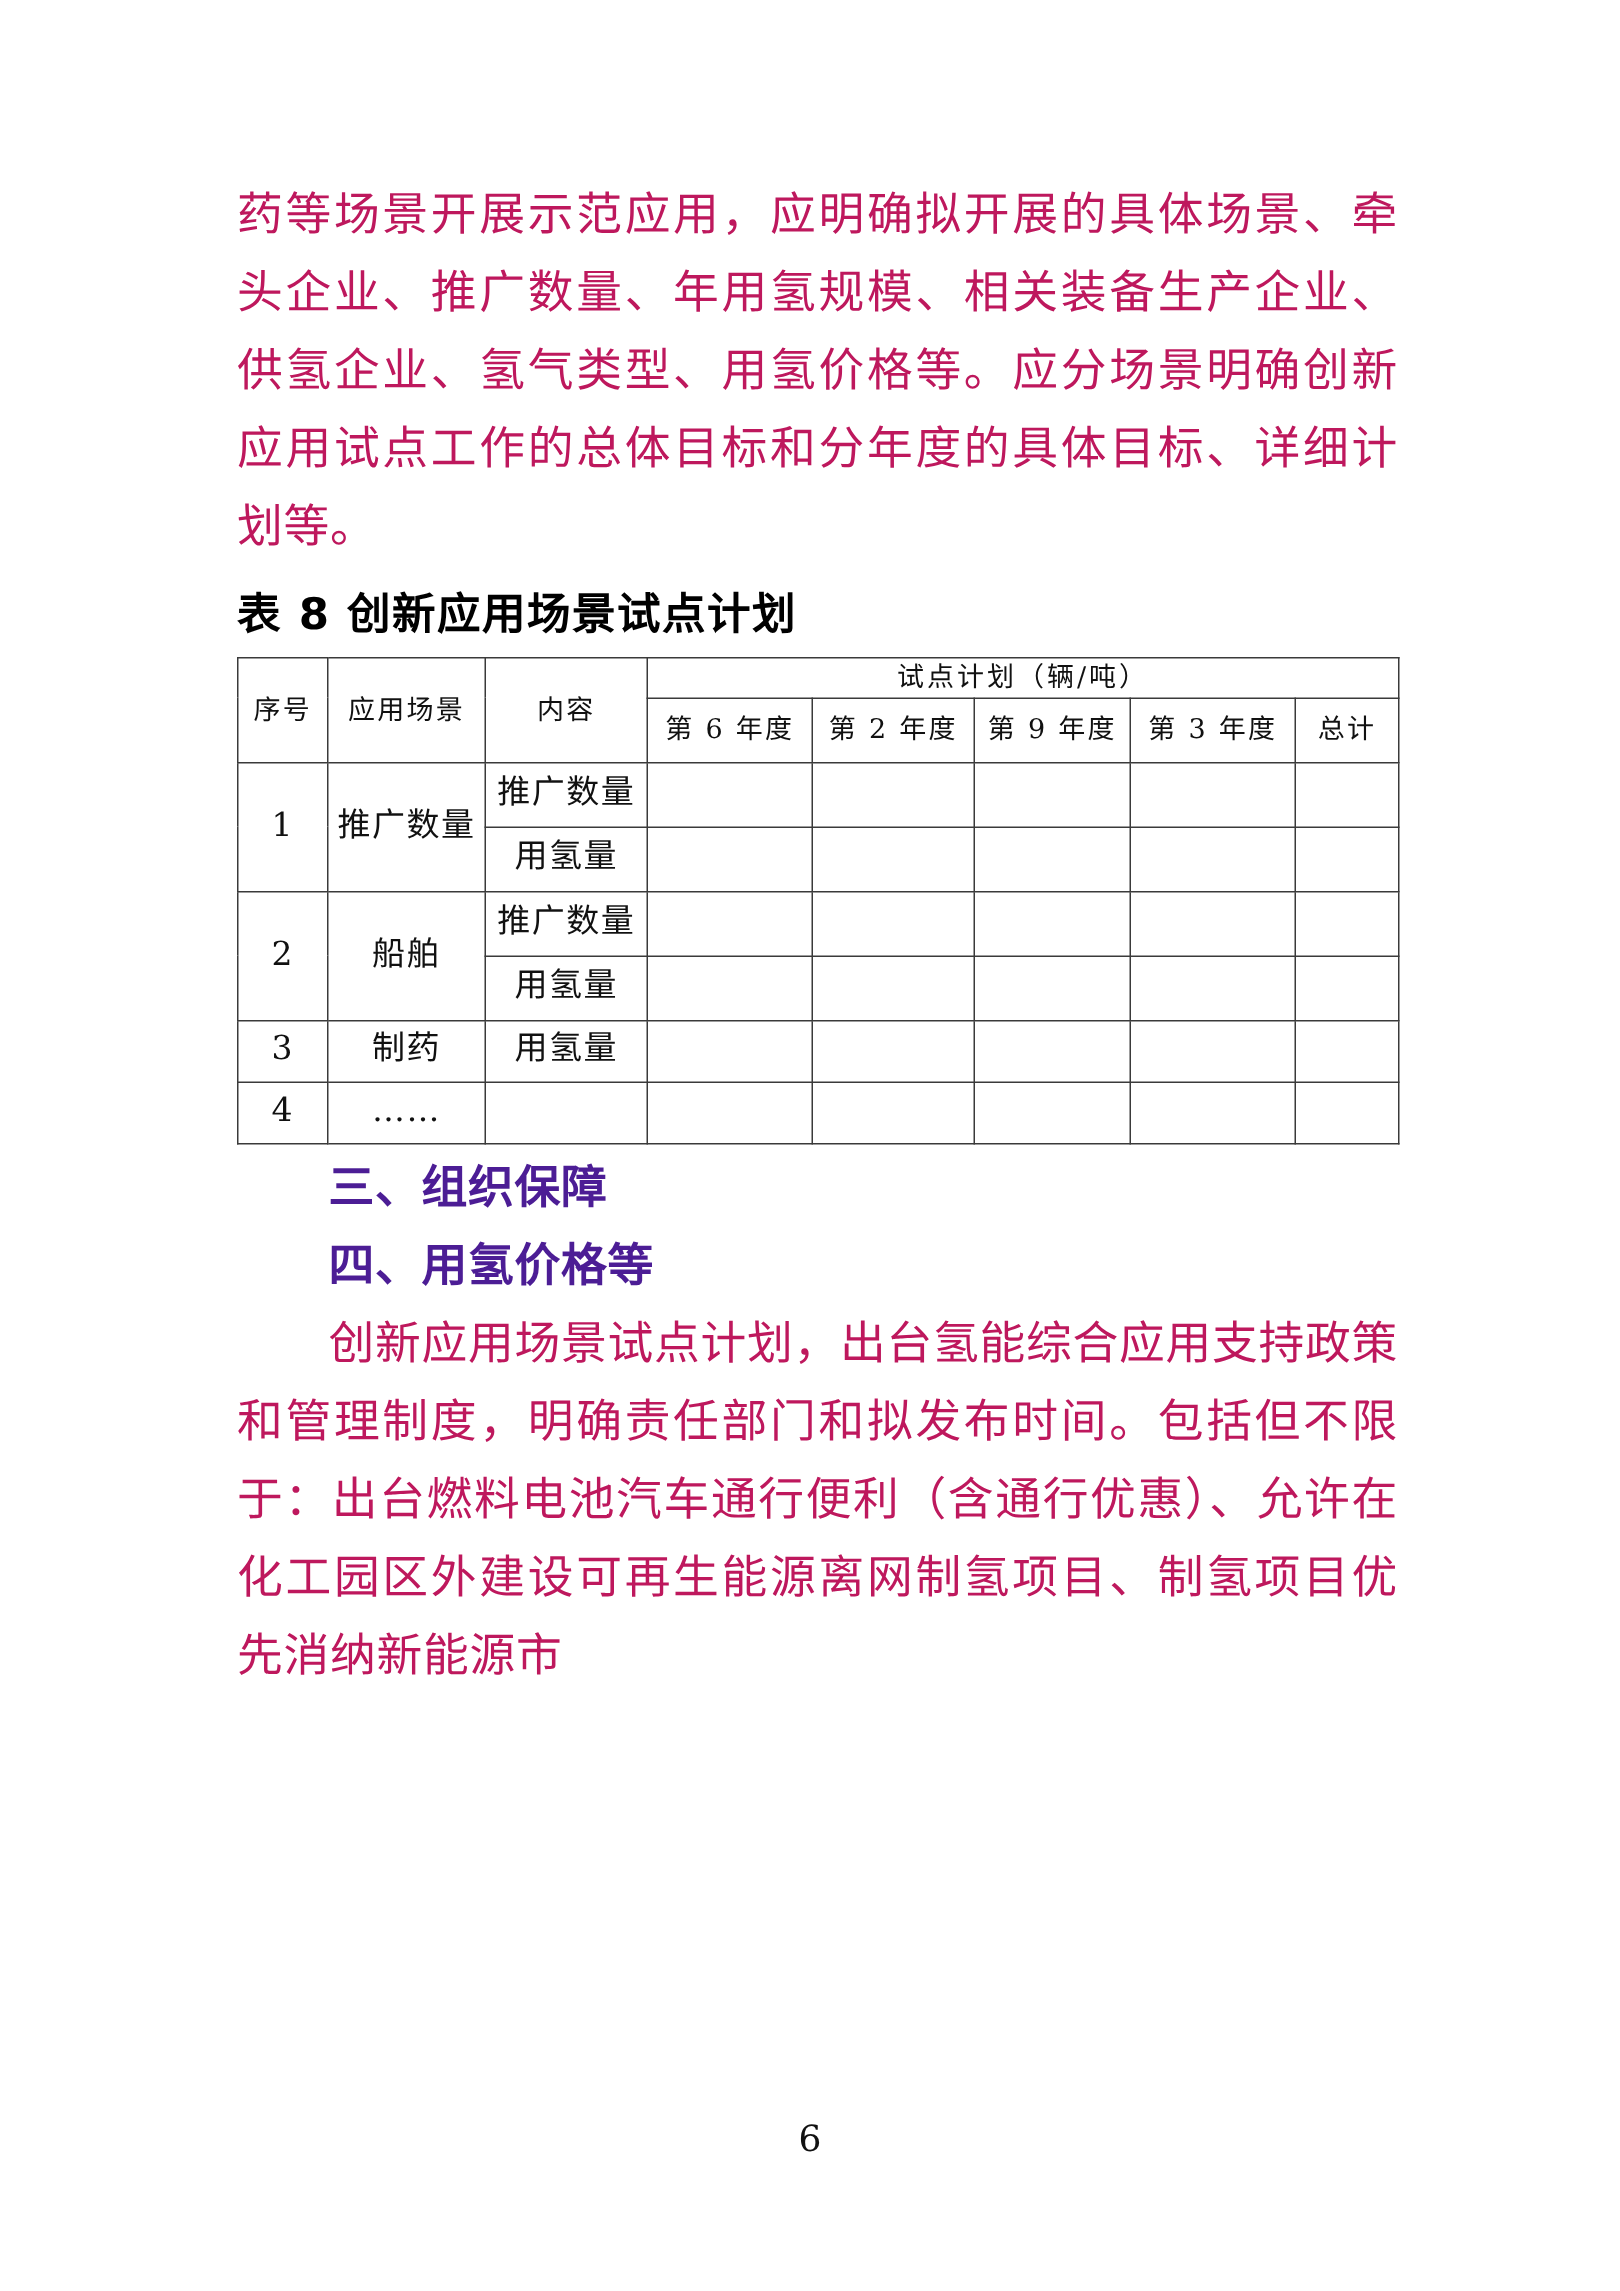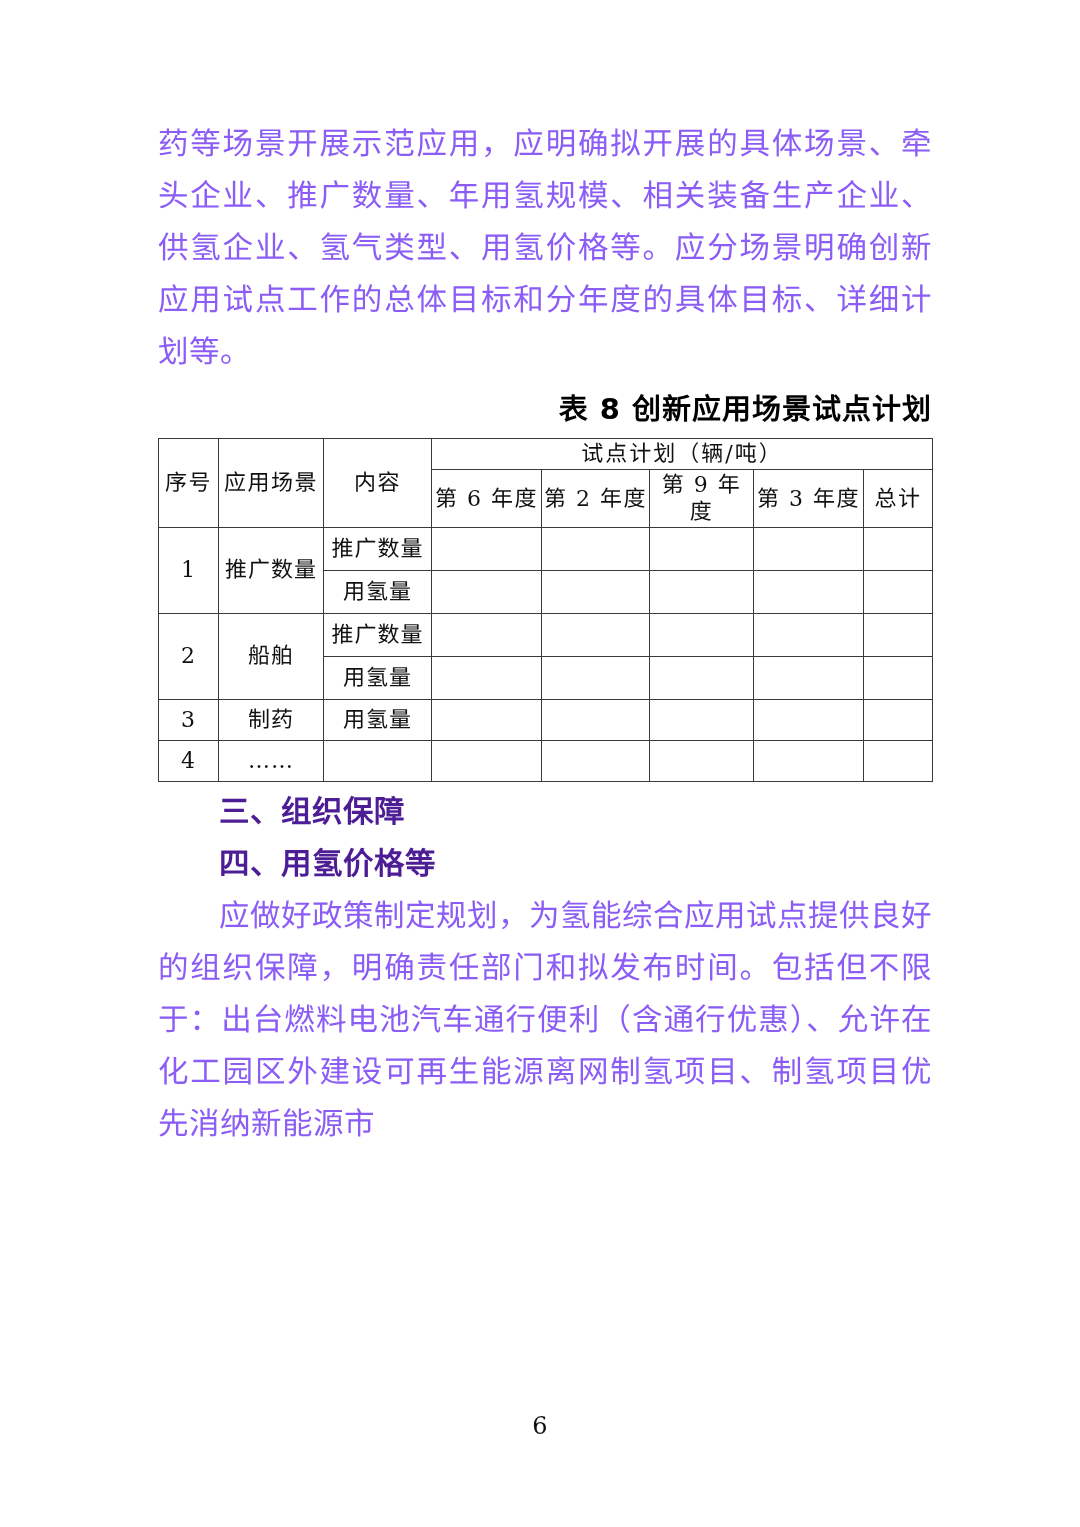--- a/index.html
+++ b/index.html
@@ -35,21 +35,21 @@
 
   
   .para {
     font-size: 30.5px;
     line-height: 52px;
     text-align: justify;
     text-justify: inter-ideograph;
     text-indent: 2em;
     margin: 0;
     letter-spacing: 0.5px;
-    color: #8b5cf6;
+    color: #be185d;
   }
   .para.noindent { text-indent: 0; }
 
   
   .heading {
     font-size: 30.5px;
     line-height: 52px;
     font-weight: bold;
     font-family: "DejaVu Sans", "Liberation Sans", sans-serif;
     text-indent: 2em;
@@ -57,21 +57,21 @@
     letter-spacing: 0.5px;
     color: #4c1d95;
   }
 
   
   .table-caption {
     font-size: 29px;
     line-height: 46px;
     font-weight: bold;
     font-family: "DejaVu Sans", "Liberation Sans", sans-serif;
-    text-align: right;
+    text-align: left;
     margin: 8px 0 6px 0;
     letter-spacing: 1px;
   }
 
   
   .plan-table {
     border-collapse: collapse;
     width: 774px;
     table-layout: fixed;
     margin: 0 0 4px 0;
@@ -83,21 +83,21 @@
     vertical-align: middle;
     font-size: 22px;
     font-weight: normal;
     font-family: "DejaVu Serif", "Liberation Serif", serif;
     padding: 2px 2px;
     color: #111111;
     letter-spacing: 1px;
     line-height: 1.2;
   }
   .plan-table .hdr {
-    font-size: 22px;
+    font-size: 18px;
     letter-spacing: 1.5px;
   }
   .plan-table .hdr-span {
     letter-spacing: 2px;
   }
   .r-sub    { height: 43px; }
   .r-single { height: 41px; }
   .cell-empty { }
 
   .ellipsis-cell {
@@ -215,19 +215,19 @@
           <td class="cell-empty"></td>
         </tr>
       </tbody>
     </table>
 
     <h2 class="heading">三、组织保障</h2>
 
 
     <h2 class="heading">四、用氢价格等</h2>
 
-    <p class="para">应做好政策制定规划，为氢能综合应用试点提供良好的组织保障，明确责任部门和拟发布时间。包括但不限于：出台燃料电池汽车通行便利（含通行优惠）、允许在化工园区外建设可再生能源离网制氢项目、制氢项目优先消纳新能源市</p>
+    <p class="para">创新应用场景试点计划，出台氢能综合应用支持政策和管理制度，明确责任部门和拟发布时间。包括但不限于：出台燃料电池汽车通行便利（含通行优惠）、允许在化工园区外建设可再生能源离网制氢项目、制氢项目优先消纳新能源市</p>
 
   </div>
 
   <div class="page-number">6</div>
 
 </div>
 
 </body></html>

